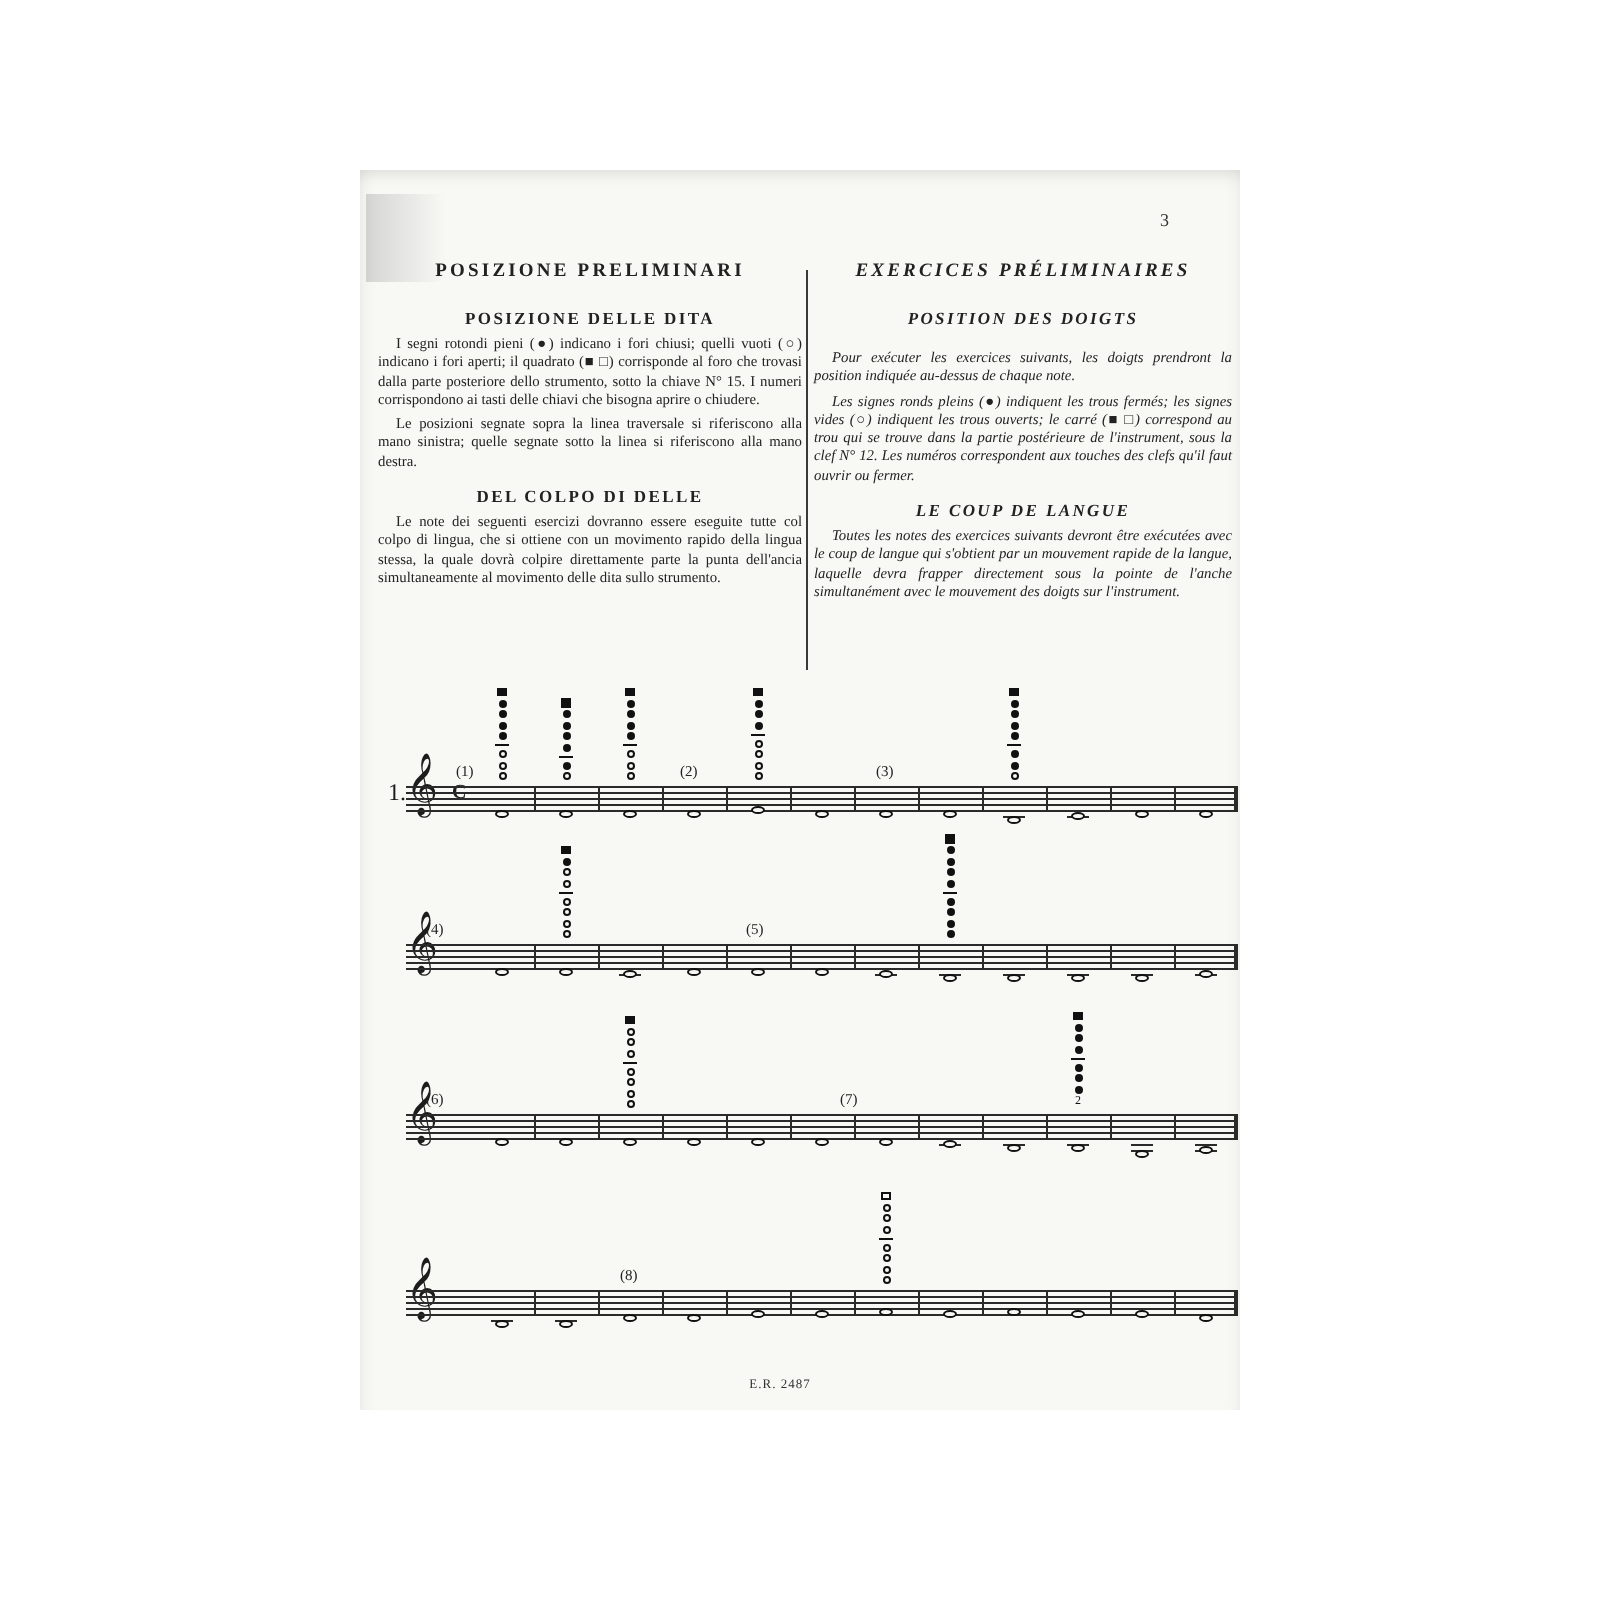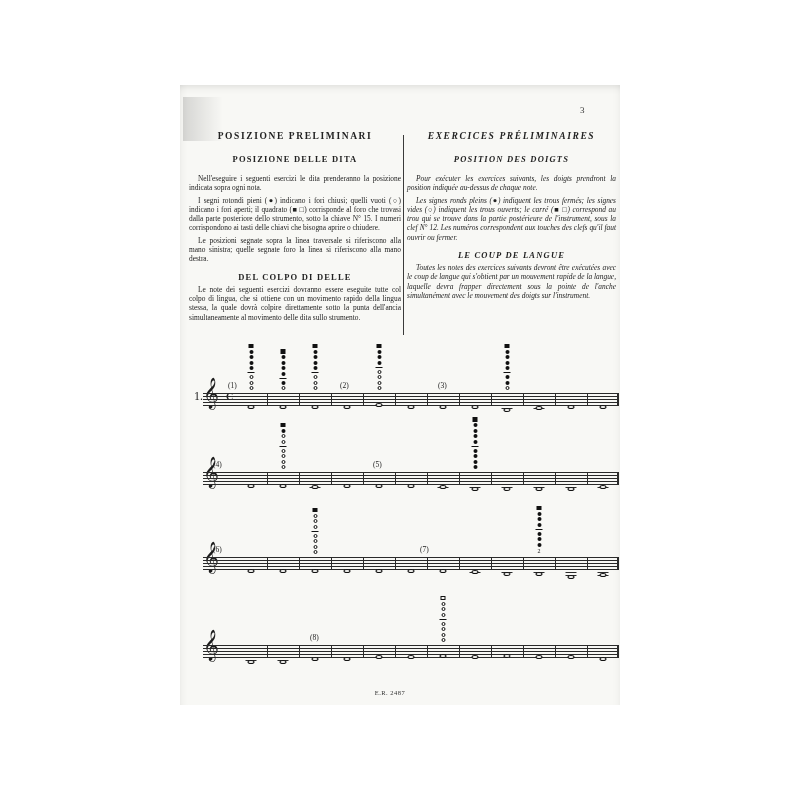--- a/index.html
+++ b/index.html
@@ -48,25 +48,24 @@
 <body>
 
 <div class="canvas">
   <div class="page">
     <div class="scan-smudge"></div>
     <div class="pagenum">3</div>
 
     <div class="col col-it">
       <h1>POSIZIONE PRELIMINARI</h1>
       <h2>POSIZIONE DELLE DITA</h2>
-      <p class="first">Nell'eseguire i seguenti esercizi le dita prenderanno la posizione indicata sopra ogni nota.</p>
       <p>I segni rotondi pieni (●) indicano i fori chiusi; quelli vuoti (○) indicano i fori aperti; il quadrato (■ □) corrisponde al foro che trovasi dalla parte posteriore dello strumento, sotto la chiave N° 15. I numeri corrispondono ai tasti delle chiavi che bisogna aprire o chiudere.</p>
-      <p>Le posizioni segnate sopra la linea traversale si riferiscono alla mano sinistra; quelle segnate foro la linea si riferiscono alla mano destra.</p>
+      <p>Le posizioni segnate sopra la linea traversale si riferiscono alla mano sinistra; quelle segnate sotto la linea si riferiscono alla mano destra.</p>
       <h3>DEL COLPO DI DELLE</h3>
-      <p>Le note dei seguenti esercizi dovranno essere eseguite tutte col colpo di lingua, che si ottiene con un movimento rapido della lingua stessa, la quale dovrà colpire direttamente sotto la punta dell'ancia simultaneamente al movimento delle dita sullo strumento.</p>
+      <p>Le note dei seguenti esercizi dovranno essere eseguite tutte col colpo di lingua, che si ottiene con un movimento rapido della lingua stessa, la quale dovrà colpire direttamente parte la punta dell'ancia simultaneamente al movimento delle dita sullo strumento.</p>
     </div>
 
     <div class="divider"></div>
 
     <div class="col col-fr">
       <h1>EXERCICES PRÉLIMINAIRES</h1>
       <h2>POSITION DES DOIGTS</h2>
       <p class="first">Pour exécuter les exercices suivants, les doigts prendront la position indiquée au-dessus de chaque note.</p>
       <p>Les signes ronds pleins (●) indiquent les trous fermés; les signes vides (○) indiquent les trous ouverts; le carré (■ □) correspond au trou qui se trouve dans la partie postérieure de l'instrument, sous la clef N° 12. Les numéros correspondent aux touches des clefs qu'il faut ouvrir ou fermer.</p>
       <h3>LE COUP DE LANGUE</h3>

